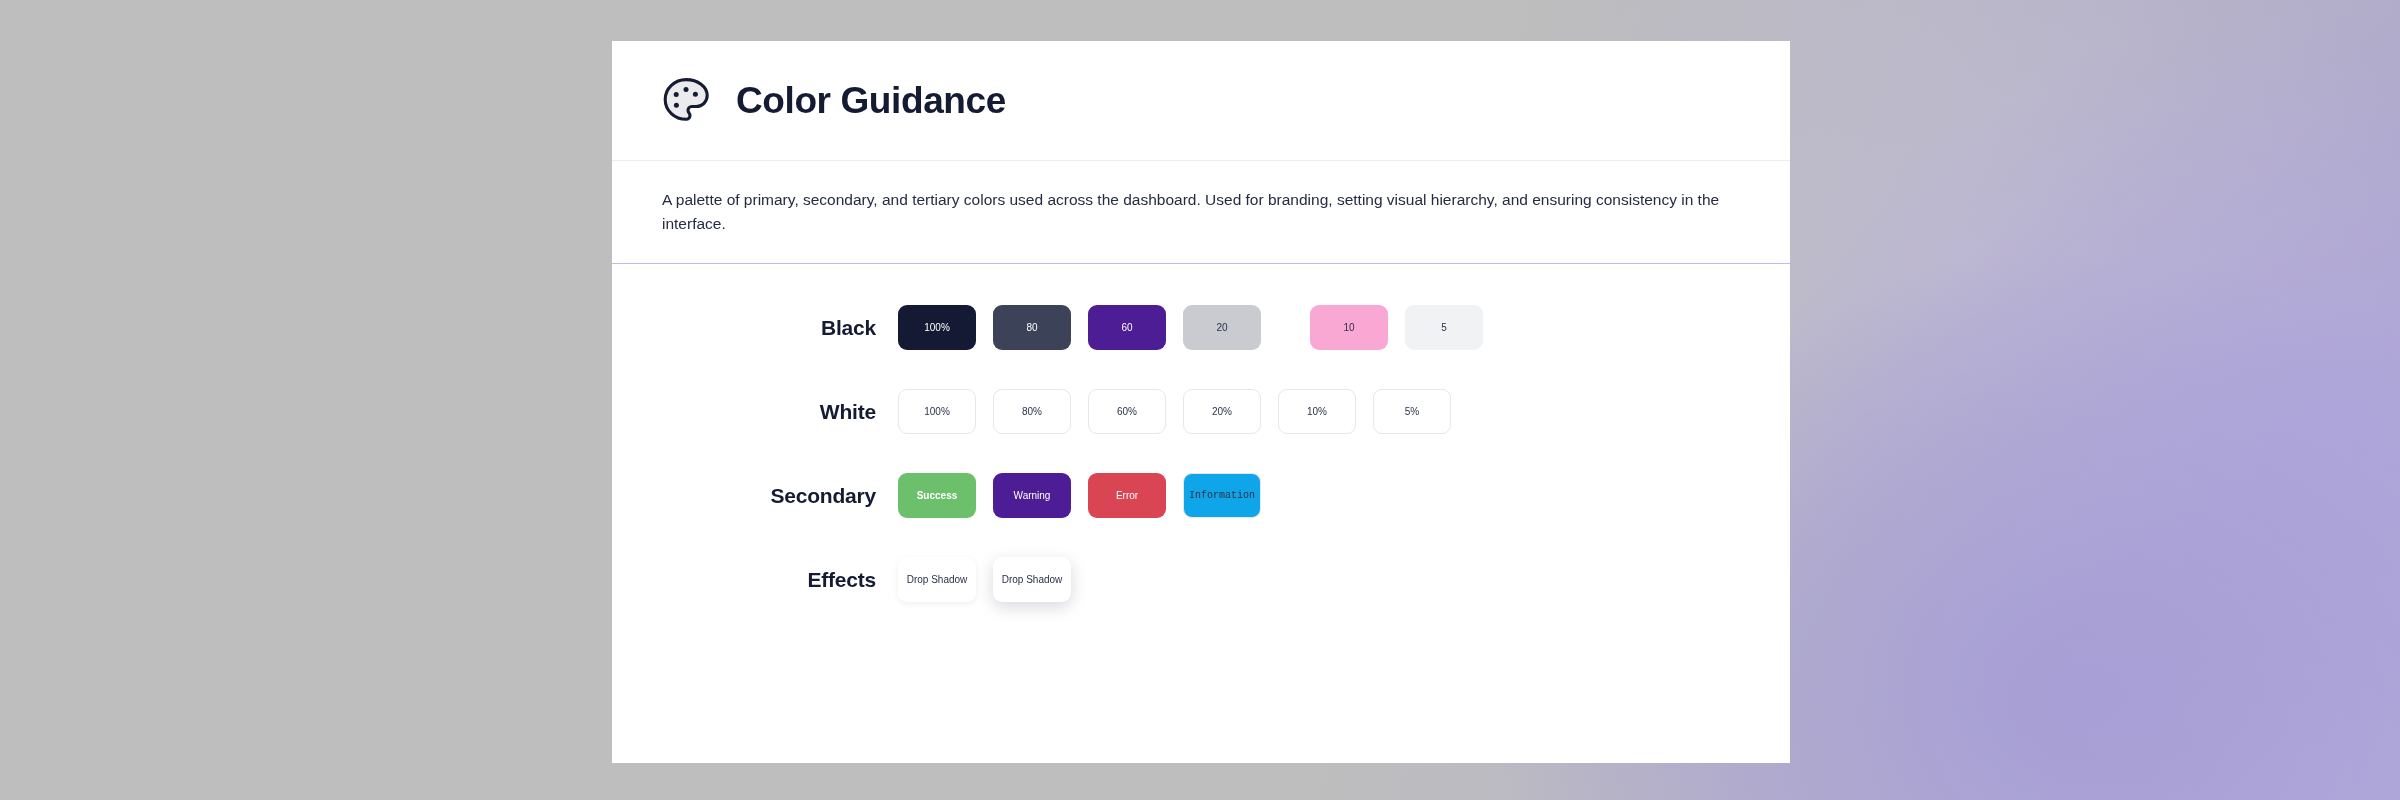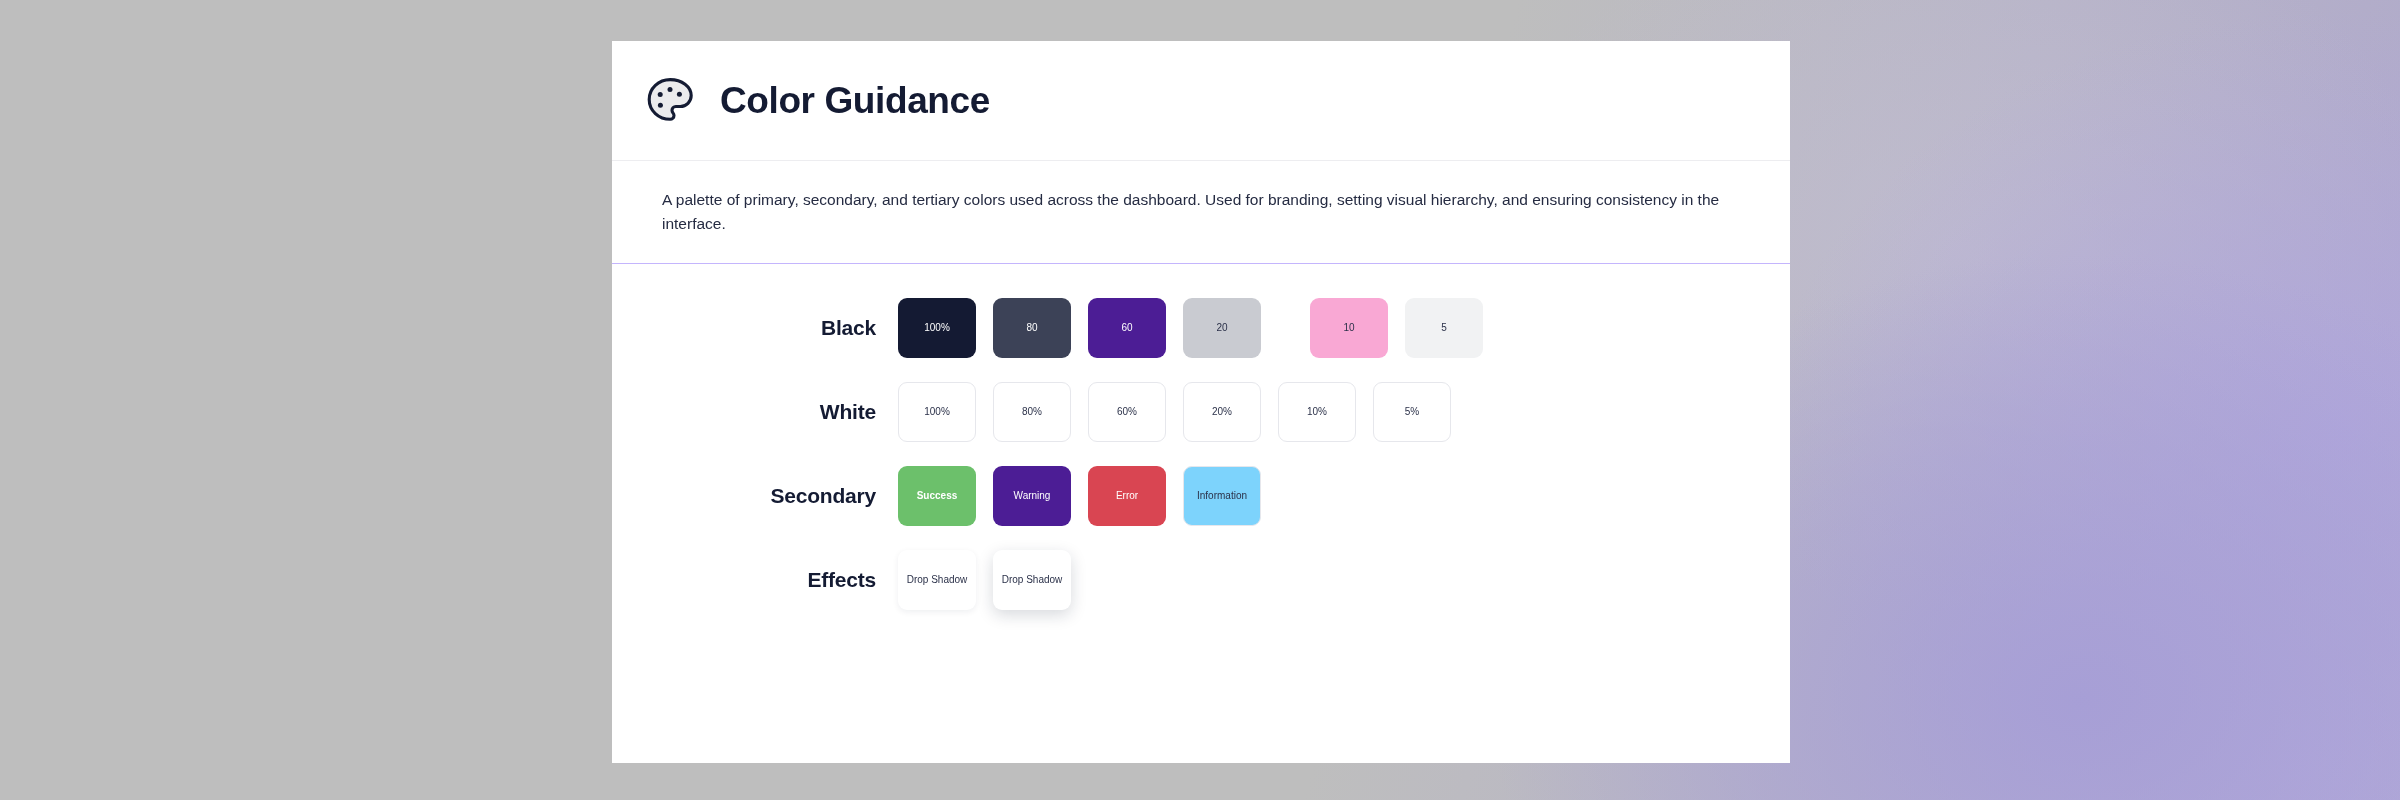--- a/index.html
+++ b/index.html
@@ -41,21 +41,21 @@
     width: 1178px;
     height: 722px;
     background: #ffffff;
     overflow: hidden;
   }
 
   .card-header {
     height: 120px;
     display: flex;
     align-items: center;
-    padding: 0 0 0 32px;
+    padding: 0 0 0 48px;
     border-bottom: 1px solid #ededf0;
   }
 
   .palette-icon {
     width: 52px;
     height: 52px;
     flex: 0 0 52px;
     display: block;
   }
 
@@ -101,21 +101,21 @@
     letter-spacing: -0.2px;
   }
 
   .swatches {
     display: flex;
     gap: 17px;
   }
 
   .swatch {
     width: 78px;
-    height: 60px;
+    height: 45px;
     border-radius: 9px;
     display: flex;
     align-items: center;
     justify-content: center;
     font-size: 10px;
     line-height: 1;
     white-space: nowrap;
     border: 1px solid transparent;
     cursor: pointer;
   }
@@ -178,21 +178,21 @@
           <div class="swatch ghost" style="background: rgb(255, 255, 255); color: rgb(43, 49, 73);">10%</div>
           <div class="swatch ghost" style="background: rgb(255, 255, 255); color: rgb(43, 49, 73);">5%</div>
         </div>
       </div>
       <div class="row">
         <div class="row-label">Secondary</div>
         <div class="swatches">
           <div class="swatch" style="background: rgb(108, 192, 107); color: rgb(255, 255, 255); font-weight: bold;">Success</div>
           <div class="swatch" style="background: #4c1d95; color: rgb(255, 255, 255);">Warning</div>
           <div class="swatch" style="background: rgb(217, 69, 82); color: rgb(255, 255, 255);">Error</div>
-          <div class="swatch ghost" style="background: #7dd3fc; color: rgb(43, 49, 73);">Information</div>
+          <div class="swatch ghost" style="background: #0ea5e9; color: rgb(43, 49, 73); font-family: Liberation Mono, monospace;">Information</div>
         </div>
       </div>
       <div class="row">
         <div class="row-label">Effects</div>
         <div class="swatches">
           <div class="swatch shadow-soft" style="background: rgb(255, 255, 255); color: rgb(43, 49, 73);">Drop Shadow</div>
           <div class="swatch shadow-strong" style="background: rgb(255, 255, 255); color: rgb(43, 49, 73);">Drop Shadow</div>
         </div>
       </div>
     </div>

